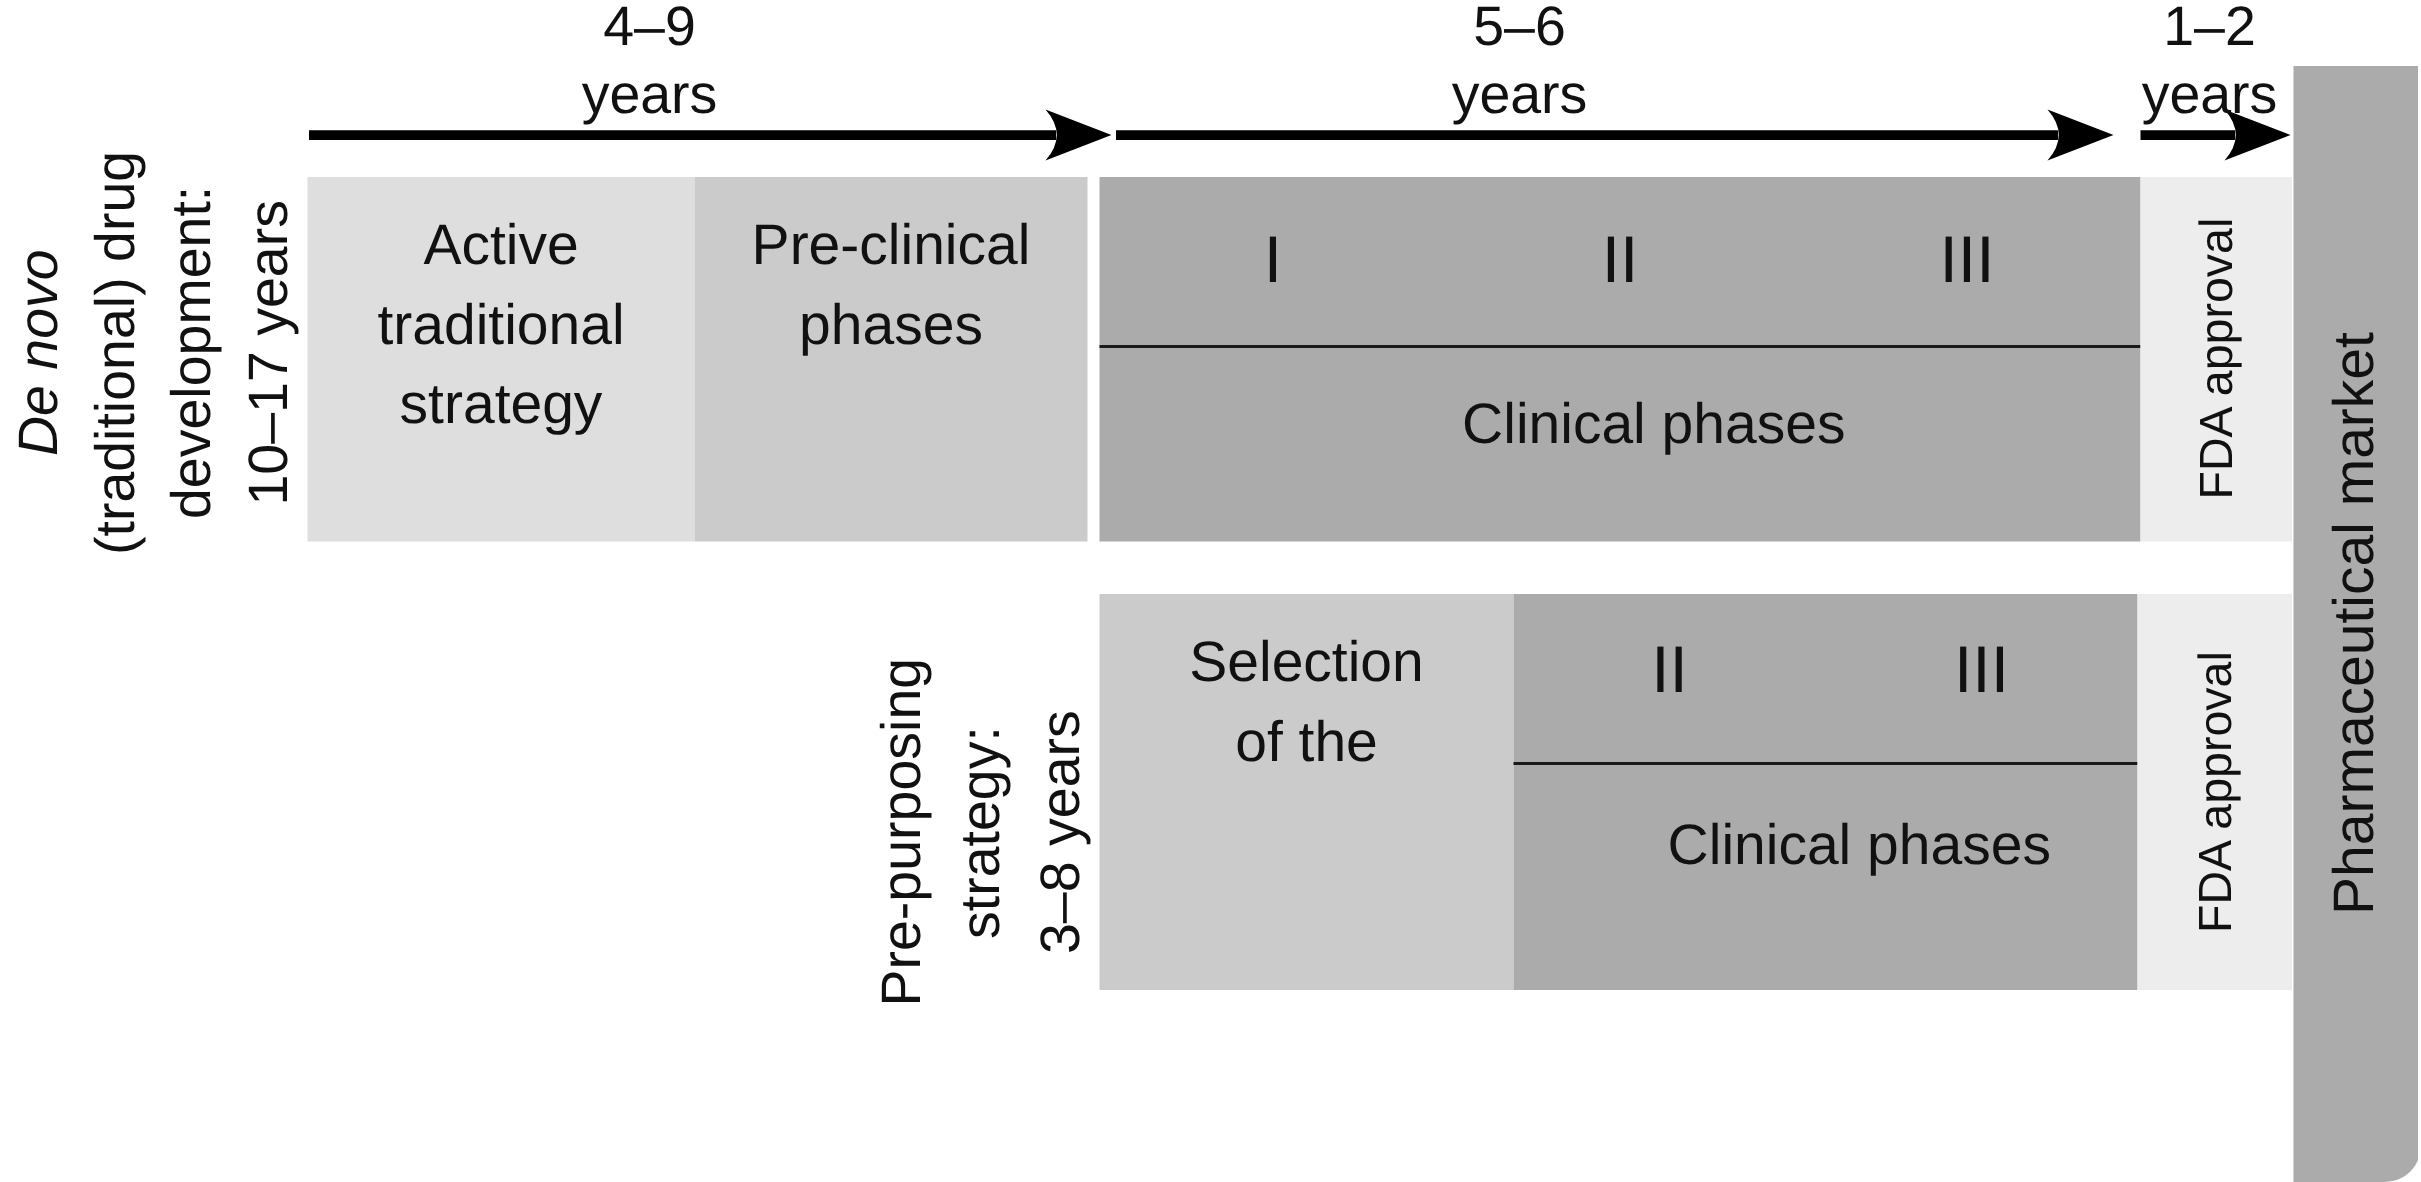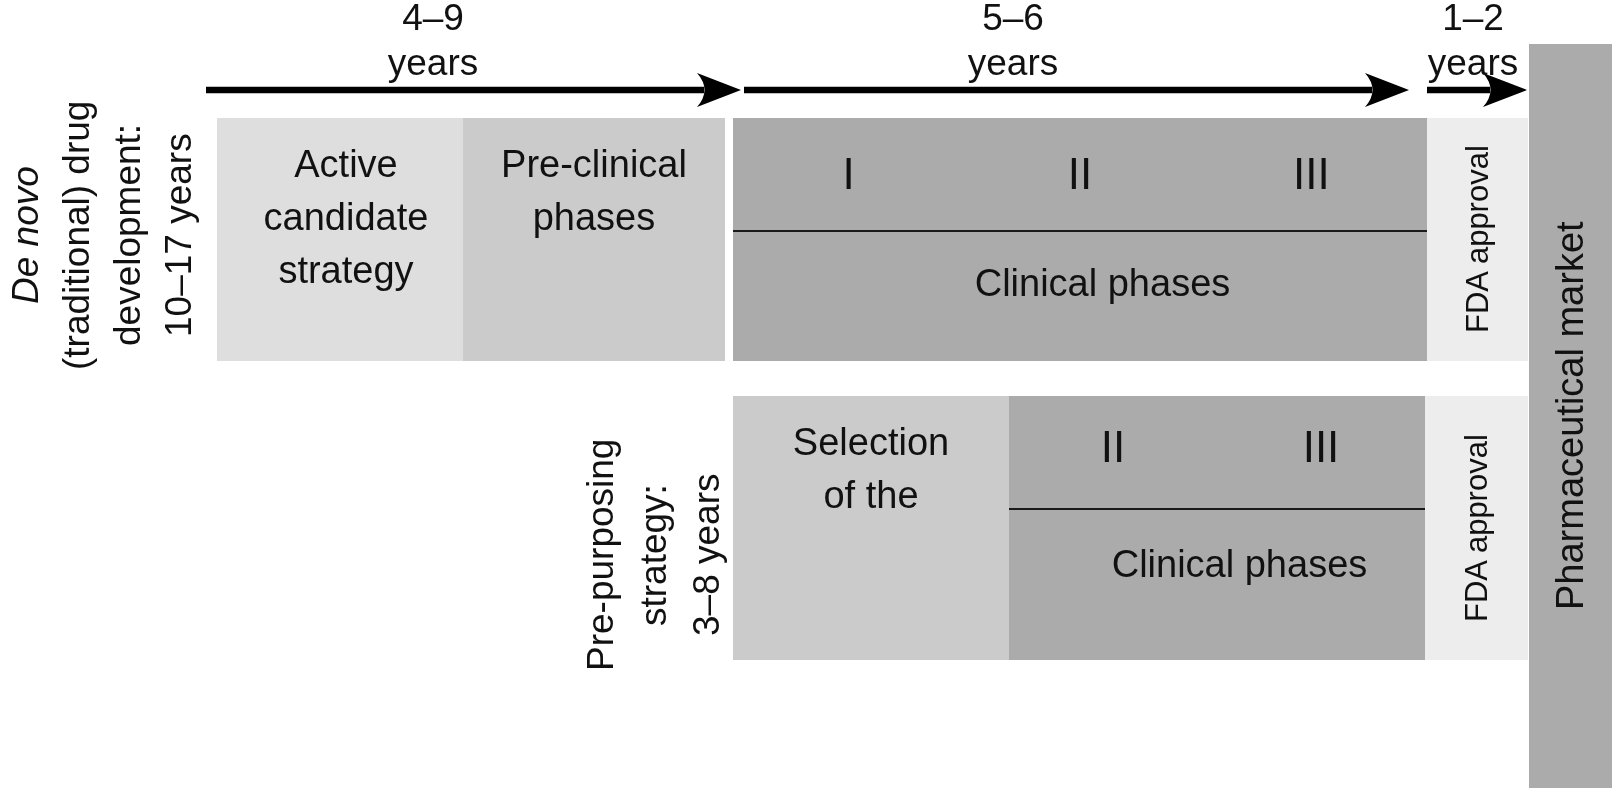--- a/index.html
+++ b/index.html
@@ -1,19 +1,19 @@
 <!DOCTYPE html>
 <html><head>
 <meta charset="utf-8">
 <style>
   * { margin:0; padding:0; box-sizing:border-box; }
   html,body { background:#fff; }
   body { font-family:"Liberation Sans","DejaVu Sans",sans-serif; color:#111; }
 
-  .canvas { position:relative; width:1614px; height:788px; background:#fff; overflow:hidden; }
+  .canvas { position:relative; width:1614px; height:788px; background:#fff; overflow:hidden;border-radius:24px; }
 
   .arrows-svg { position:absolute; left:0; top:0; }
   .arrows-svg line { stroke:#000; stroke-width:6.5; }
   .arrows-svg path { fill:#000; stroke:none; }
 
   .arrow-label {
     position:absolute; top:-5px; width:200px;
     text-align:center; font-size:37px; line-height:45px; color:#111;
   }
 
@@ -29,21 +29,21 @@
   .side-label-2 { left:574px; top:405px; width:159px; height:300px; font-size:37px; line-height:53px; }
   .italic { font-style:italic; }
 
   .pbox { position:absolute; }
   .stage-text {
     width:100%; height:100%;
     display:flex; flex-direction:column; align-items:center;
     padding-top:20px;
     font-size:38px; line-height:53px; text-align:center;
   }
-  .bg-discovery { background:#dedede;margin-left:12px; }
+  .bg-discovery { background:#dedede; }
   .bg-medium    { background:#cbcbcb; }
   .bg-dark      { background:#ababab; }
   .bg-fda       { background:#ededed; }
 
   .clinical { display:flex; flex-direction:column; }
   .numerals { display:flex; border-bottom:2px solid #1a1a1a; }
   .numerals-r1 { height:114px; }
   .numerals-r2 { height:114px; padding-bottom:10px; }
   .numeral { flex:1; display:flex; align-items:center; justify-content:center; font-size:44px; }
   .clinical-label { flex:1; display:flex; align-items:center; justify-content:center; font-size:38px;margin-left:45px; }
@@ -96,21 +96,21 @@
 
   <div class="vert side-label-2">
     <div>Pre-purposing</div>
     <div>strategy:</div>
     <div>3–8 years</div>
   </div>
 
   <div class="pbox bg-discovery" style="left:205px;top:118px;width:258px;height:243px">
     <div class="stage-text">
       <div>Active</div>
-      <div>candidate</div>
+      <div>traditional</div>
       <div>strategy</div>
     </div>
   </div>
 
   <div class="pbox bg-medium" style="left:463px;top:118px;width:262px;height:243px">
     <div class="stage-text">
       <div>Pre-clinical</div>
       <div>phases</div>
     </div>
   </div>

